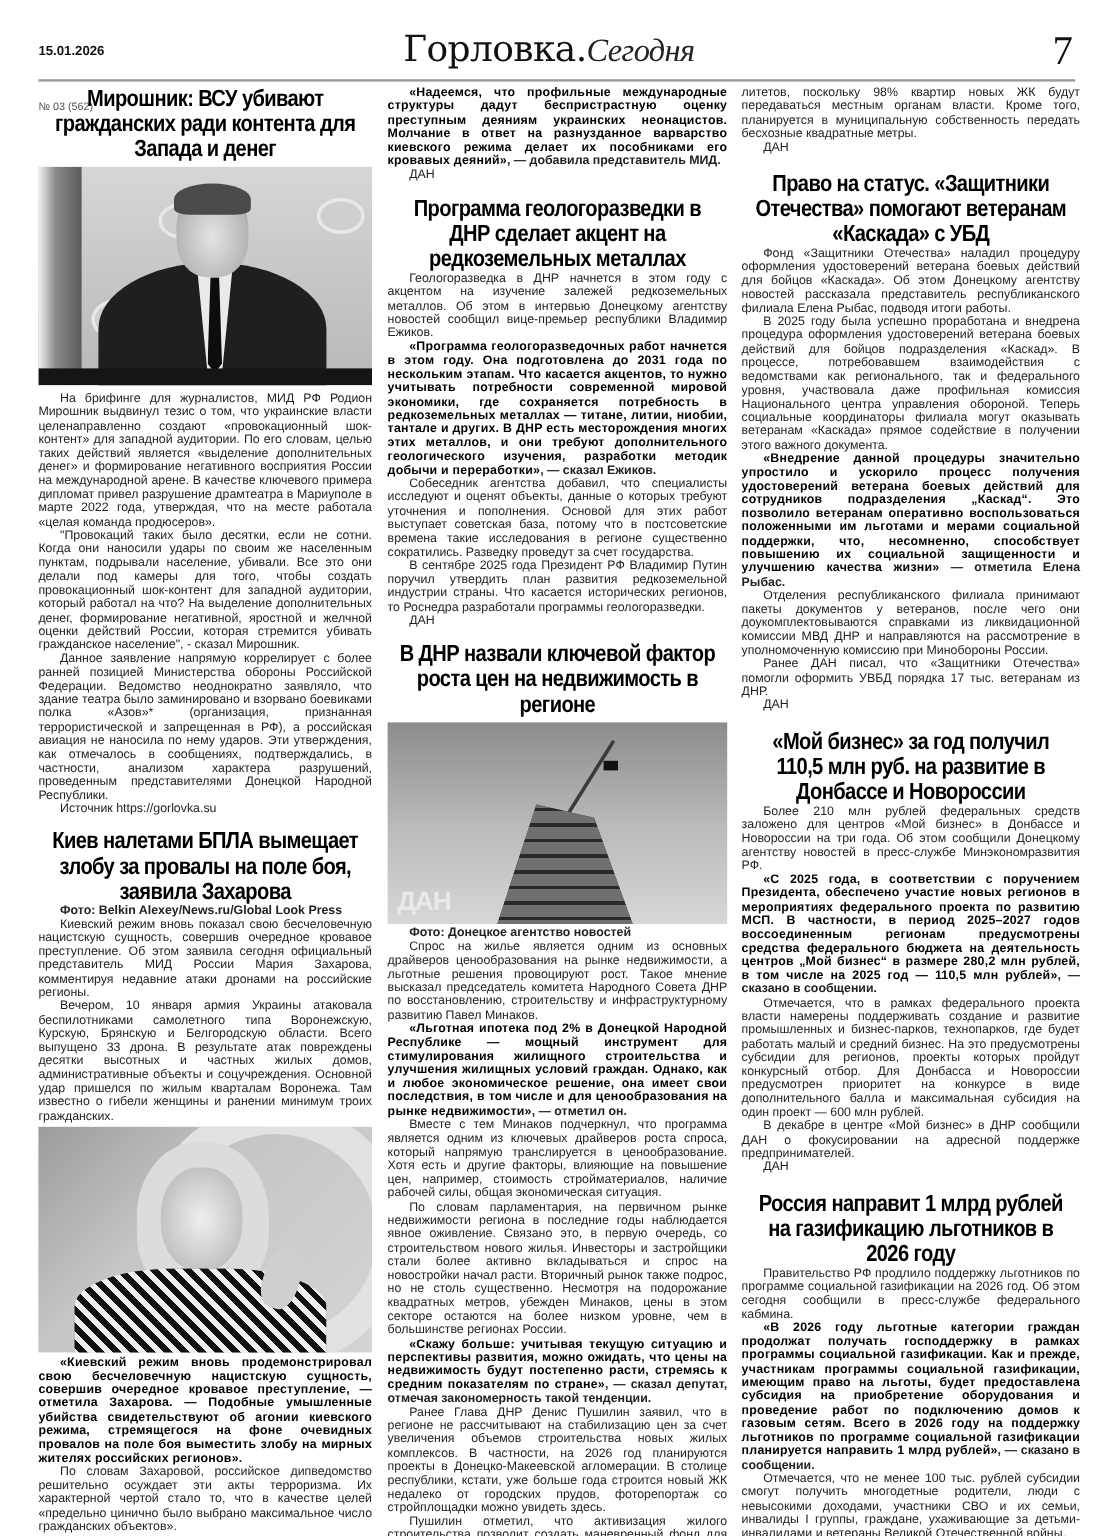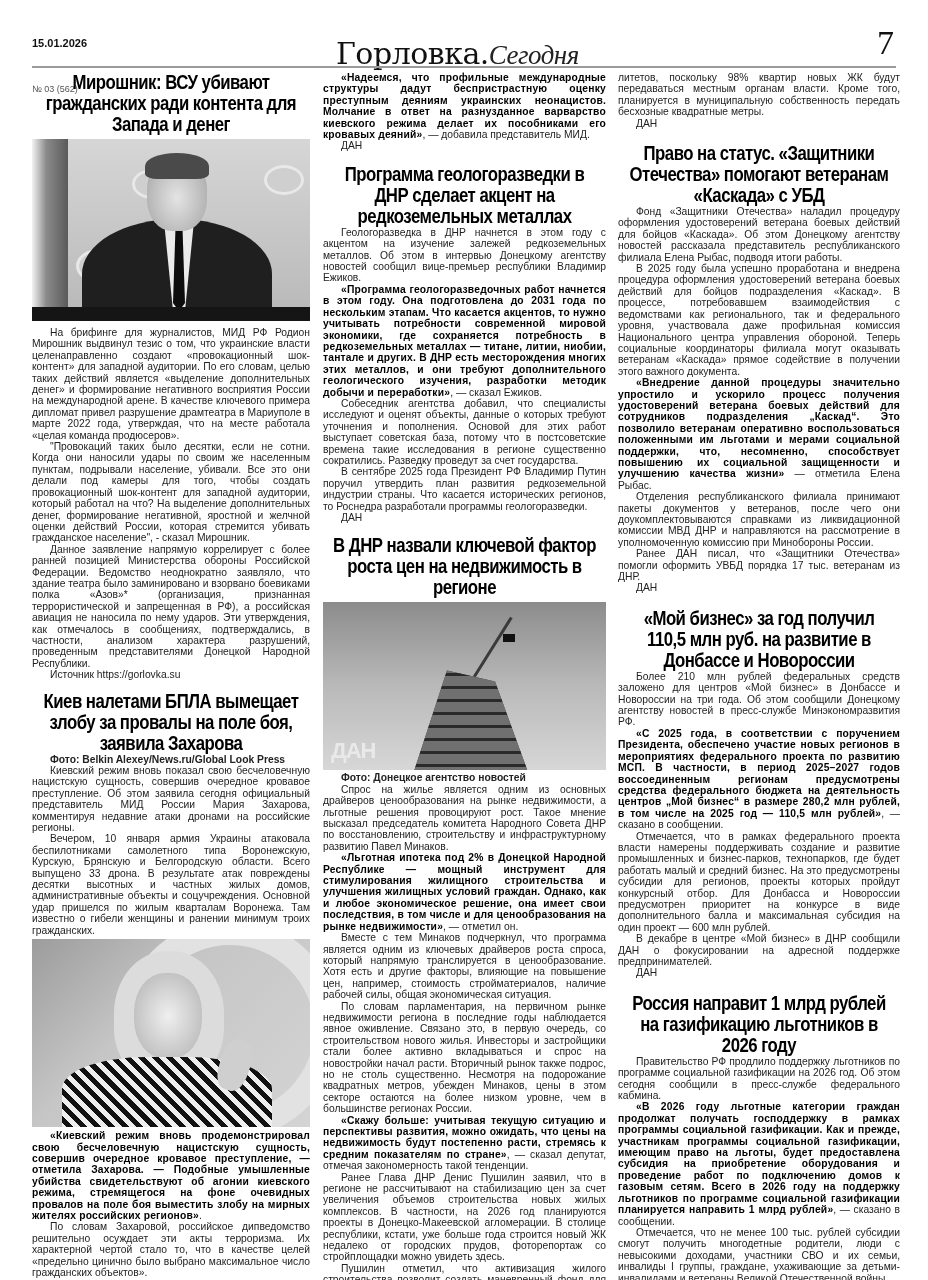--- a/index.html
+++ b/index.html
@@ -2,41 +2,41 @@
 <html><head>
 <meta charset="utf-8">
 <style>
   * { box-sizing: border-box; margin: 0; padding: 0; }
   html, body { width: 928px; height: 1280px; background: #ffffff; overflow: hidden; }
   body { font-family: "Liberation Sans", sans-serif; color: #1a1a1a; position: relative; }
 
   .header { position: absolute; left: 32px; top: 24px; width: 864px; height: 44px; }
   .hdr-date { position: absolute; left: 0; top: 13px; font-size: 11px; font-weight: bold; color: #111; }
   .hdr-issue { position: absolute; left: 0; top: 20px; font-size: 9px; color: #555; margin-top: 40px; }
-  .masthead { position: absolute; left: 304px; top: 12px; font-family: "DejaVu Serif", serif; font-size: 30px; color: #111; letter-spacing: -0.5px; white-space: nowrap; }
+  .masthead { position: absolute; left: 304px; top: 0; font-family: "DejaVu Serif", serif; font-size: 30px; color: #111; letter-spacing: -0.5px; white-space: nowrap; }
   .masthead .m2 { font-style: italic; font-family: "Liberation Serif", serif; font-size: 27px; color: #222; font-weight: normal; }
   .page-num { position: absolute; right: 2px; top: 0; font-family: "Liberation Serif", serif; font-size: 34px; color: #111; }
   .hdr-rule { position: absolute; left: 32px; top: 66px; width: 864px; height: 2px; background: #9a9a9a; }
 
   .col { position: absolute; top: 72px; }
   .c1 { left: 32px; width: 278px; }
   .c2 { left: 323px; width: 283px; }
   .c3 { left: 618px; width: 282px; }
 
   .headline {
     font-family: "Liberation Sans", sans-serif; font-weight: bold; text-align: center;
     font-size: 19.5px; line-height: 21px; color: #000; letter-spacing: -0.6px;
     transform: scaleX(0.86); transform-origin: center top; margin: 0 -20px; padding: 0 4px;
   }
   .p {
     font-size: 10.3px; line-height: 11.4px; text-align: justify; hyphens: auto; color: #222;
   }
   .p.ind { text-indent: 18px; }
   .p.q { font-weight: bold; color: #000; letter-spacing: 0.2px; }
-  .p .tail { font-weight: normal; color: #222; letter-spacing: 0; }
+  .p .tail { font-weight: bold; color: #222; letter-spacing: 0; }
   .sign { font-size: 10.3px; line-height: 11.4px; padding-left: 18px; color: #222; }
   .caption { font-size: 10.3px; line-height: 11.4px; padding-left: 18px; color: #222; font-weight: bold; }
 
   .photo { position: relative; overflow: hidden; }
   .ph-mir { height: 182px; margin: 4px 0 6px 0;
     background: linear-gradient(180deg, #d6d6d6 0%, #c4c4c4 60%, #b8b8b8 100%); }
   .ph-mir .flag { position: absolute; left: 0; top: 0; width: 36px; height: 100%;
     background: linear-gradient(90deg, #f2f2f2 0%, #8a8a8a 40%, #5a5a5a 100%); }
   .ph-mir .emb { position: absolute; border-radius: 50%; border: 3px solid #e8e8e8; background: #cfcfcf; }
   .ph-mir .head { position: absolute; left: 115px; top: 18px; width: 60px; height: 74px; border-radius: 45% 45% 42% 42%;

